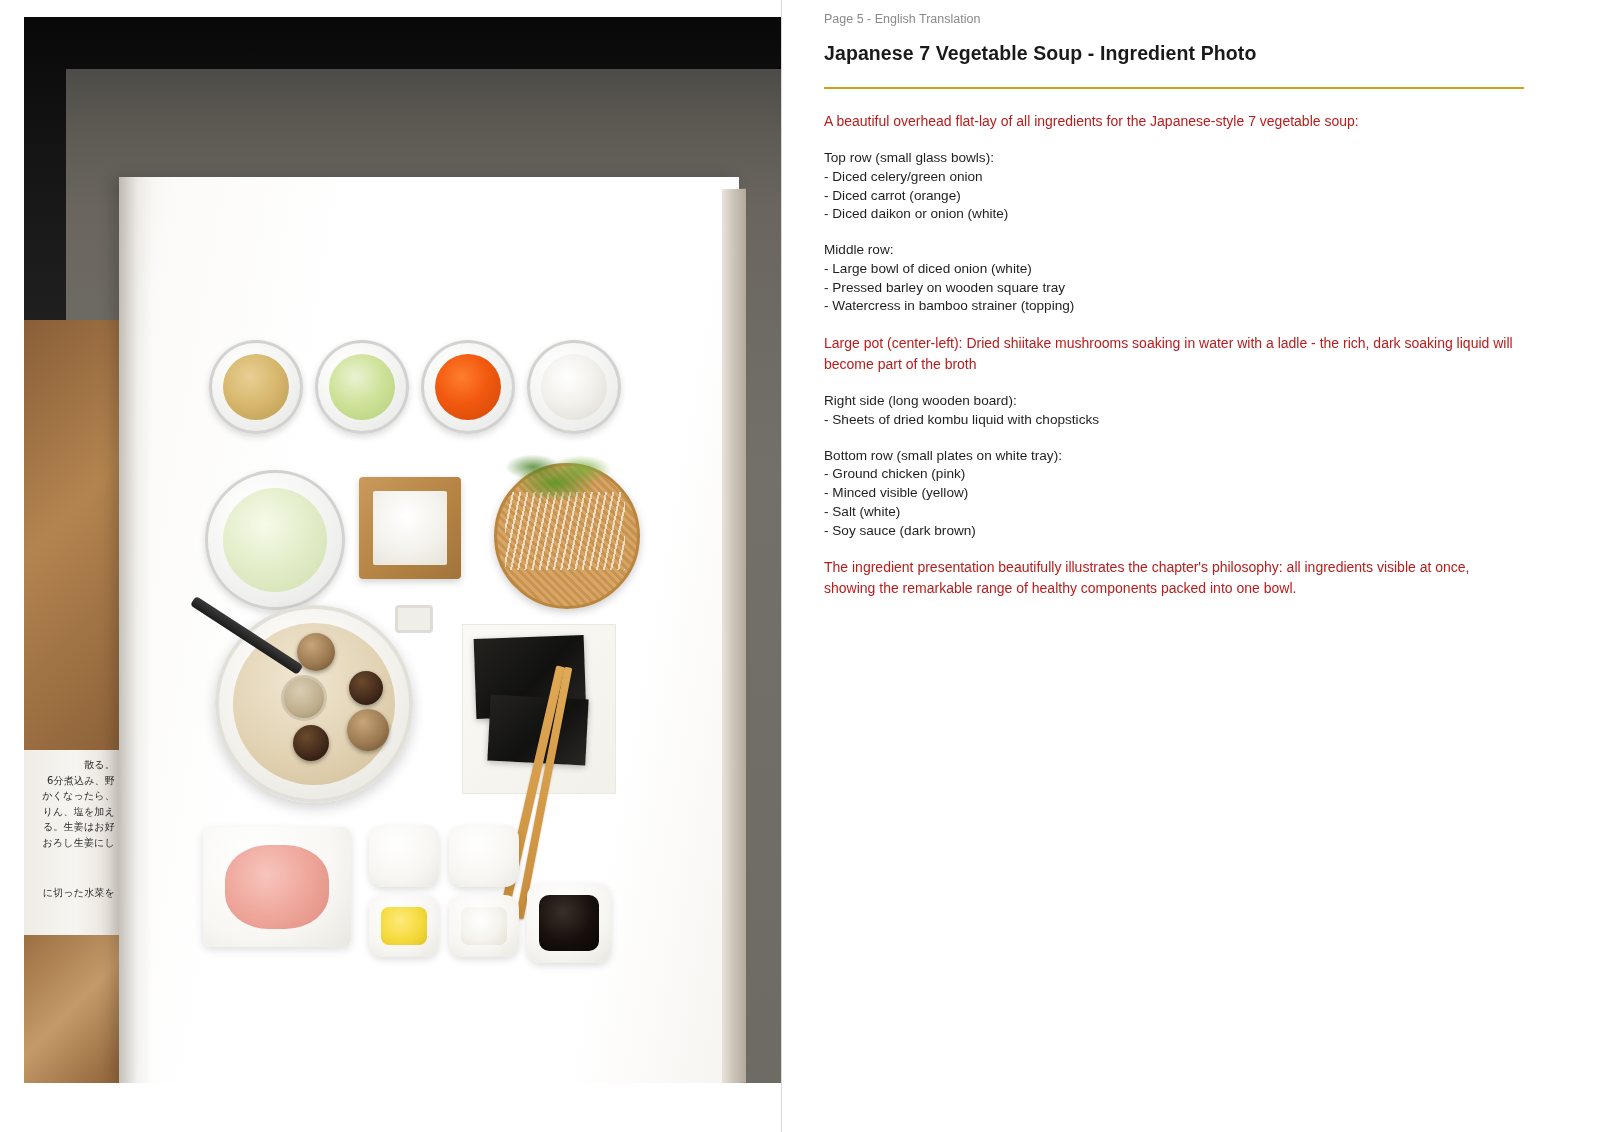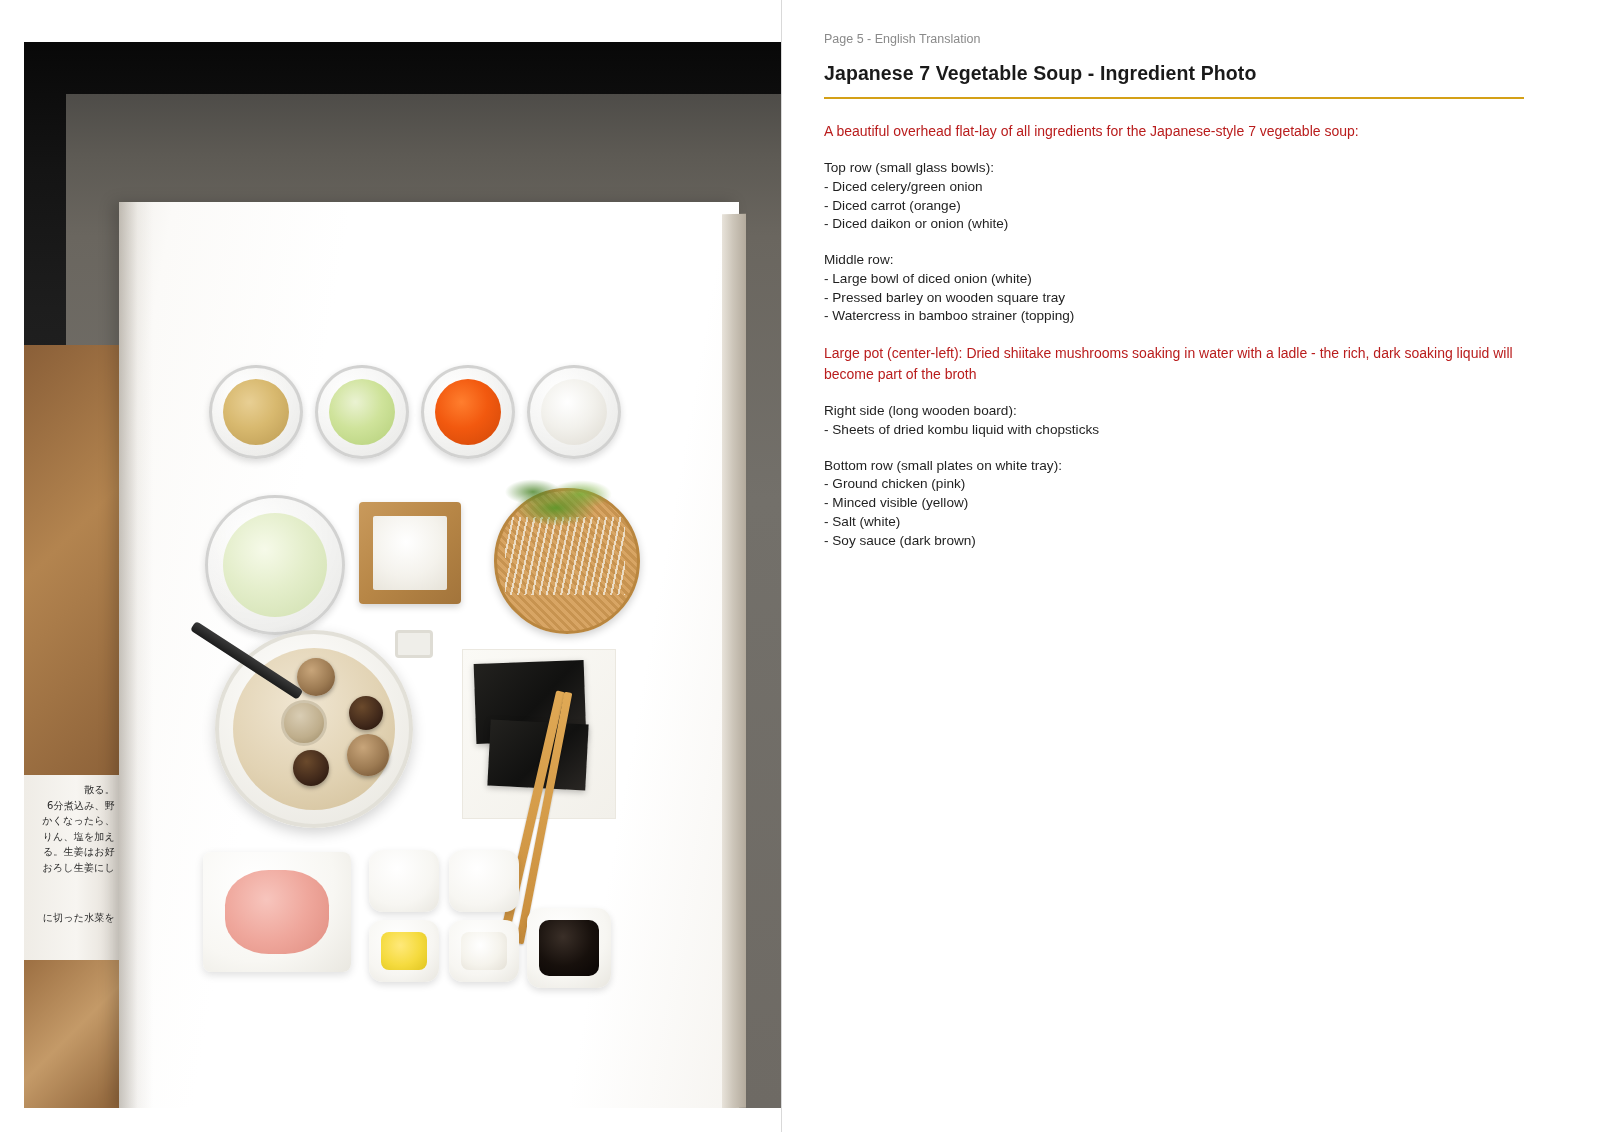--- a/index.html
+++ b/index.html
@@ -24,21 +24,21 @@
     position: relative;
     width: 781px;
     height: 1132px;
     background: #ffffff;
     overflow: hidden;
     flex: 0 0 781px;
   }
   .photo-frame {
     position: absolute;
     left: 24px;
-    top: 42px;
+    top: 17px;
     width: 850px;
     height: 1066px;
     background: #15803d;
     overflow: hidden;
   }
   
   .scene-dark {
     position: absolute;
     inset: 0;
     background: linear-gradient(180deg, #080808 0%, #141414 12%, #1d1d1d 25%, #2a2a2a 55%, #262626 100%);
@@ -304,34 +304,34 @@
   .divider {
     width: 1px;
     height: 1132px;
     background: #d9d9d9;
     flex: 0 0 1px;
   }
 
   
   .text-pane {
     flex: 1 1 auto;
-    padding: 28px 76px 0 42px;
+    padding: 8px 76px 0 42px;
     box-sizing: border-box;
     background: #ffffff;
   }
   .page-label {
     font-size: 12.5px;
     color: #8a8a8a;
     margin: 4px 0 16px 0;
   }
   .doc-title {
     font-size: 19.5px;
     font-weight: bold;
     color: #1a1a1a;
-    margin: 0 0 12px 0;
+    margin: 0 0 22px 0;
     letter-spacing: 0.1px;
   }
   .rule {
     height: 2px;
     background: #d4a017;
     margin: 0 0 22px 0;
   }
   .para {
     font-size: 14px;
     line-height: 1.5;
@@ -469,15 +469,16 @@
     </div>
 
     <div class="block">
       <div class="line">Bottom row (small plates on white tray):</div>
       <div class="line">- Ground chicken (pink)</div>
       <div class="line">- Minced visible (yellow)</div>
       <div class="line">- Salt (white)</div>
       <div class="line">- Soy sauce (dark brown)</div>
     </div>
 
+    <p class="para">The ingredient presentation beautifully illustrates the chapter's philosophy: all ingredients visible at once, showing the remarkable range of healthy components packed into one bowl.</p>
   </div>
 
 </div>
 
 </body></html>

